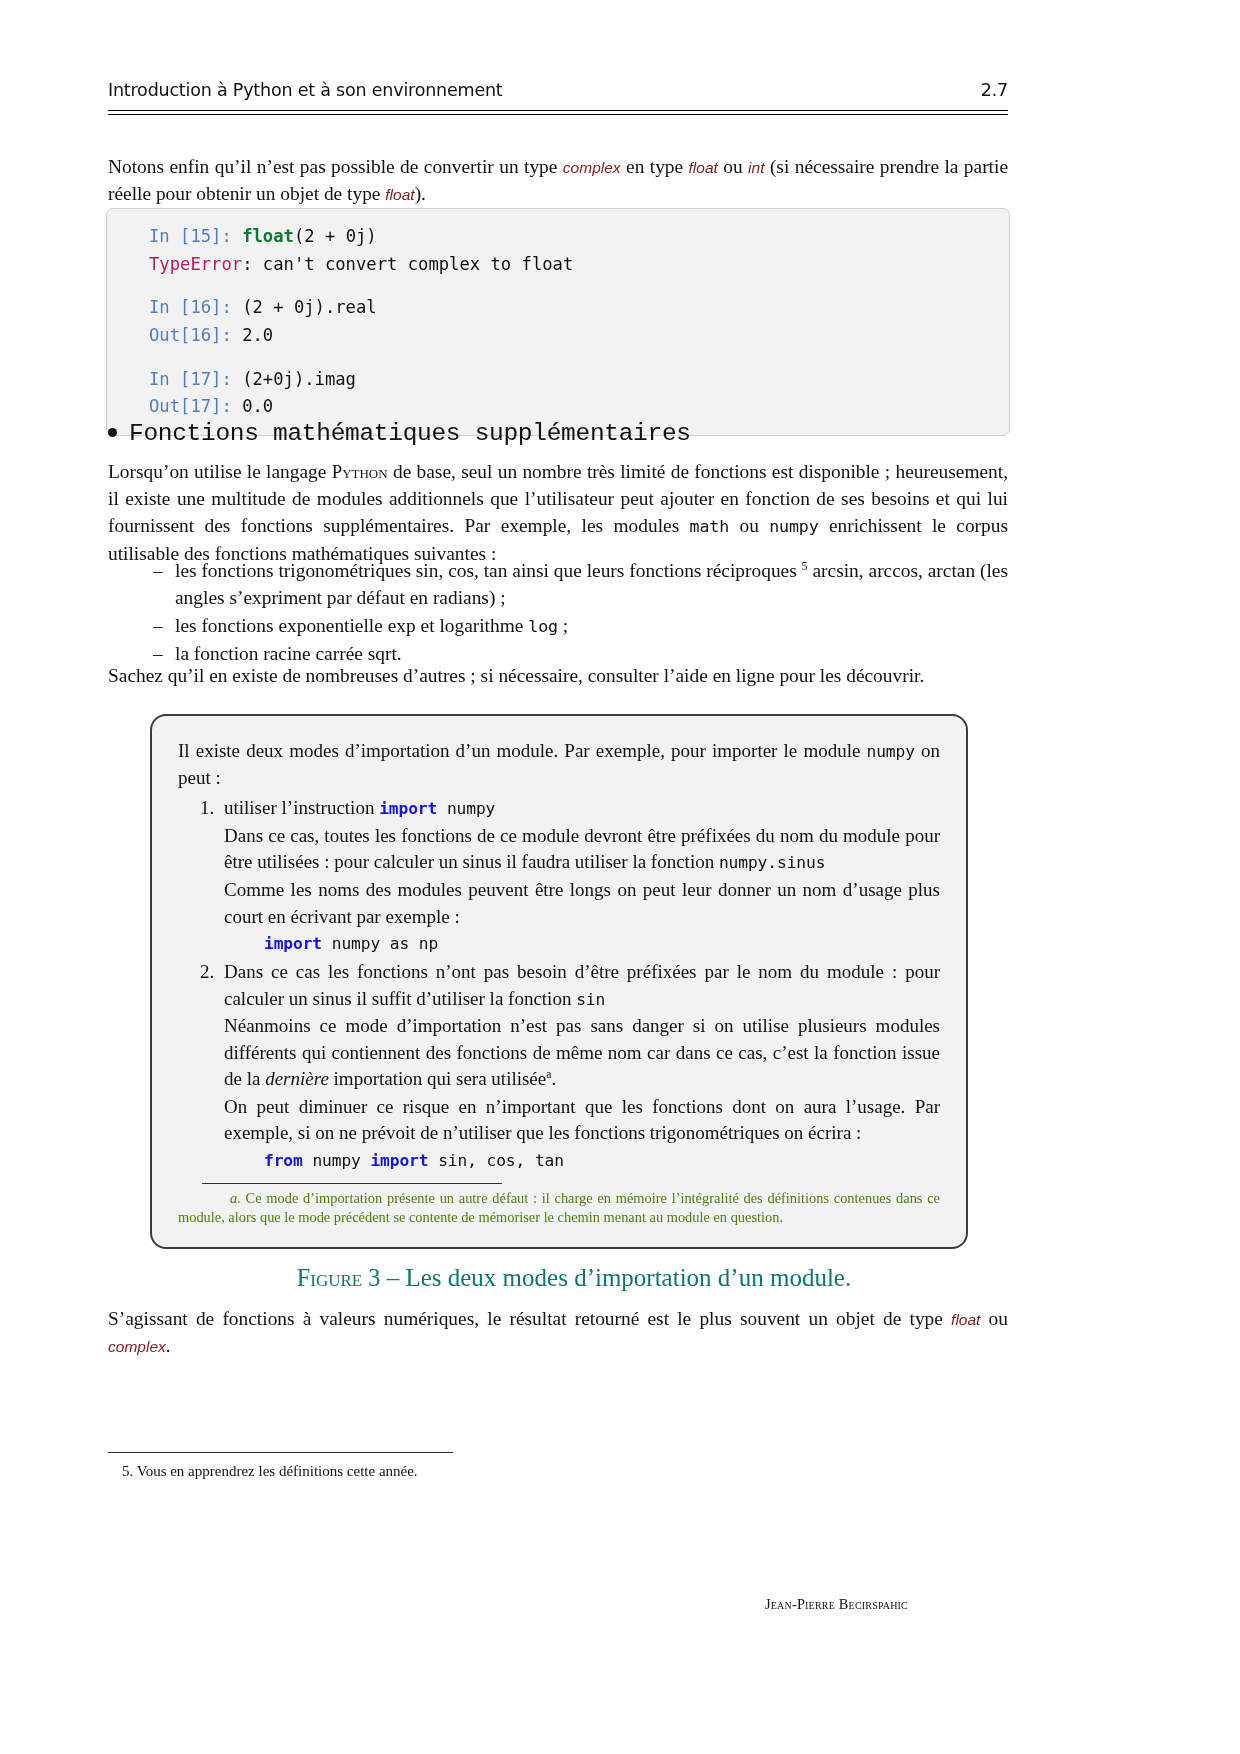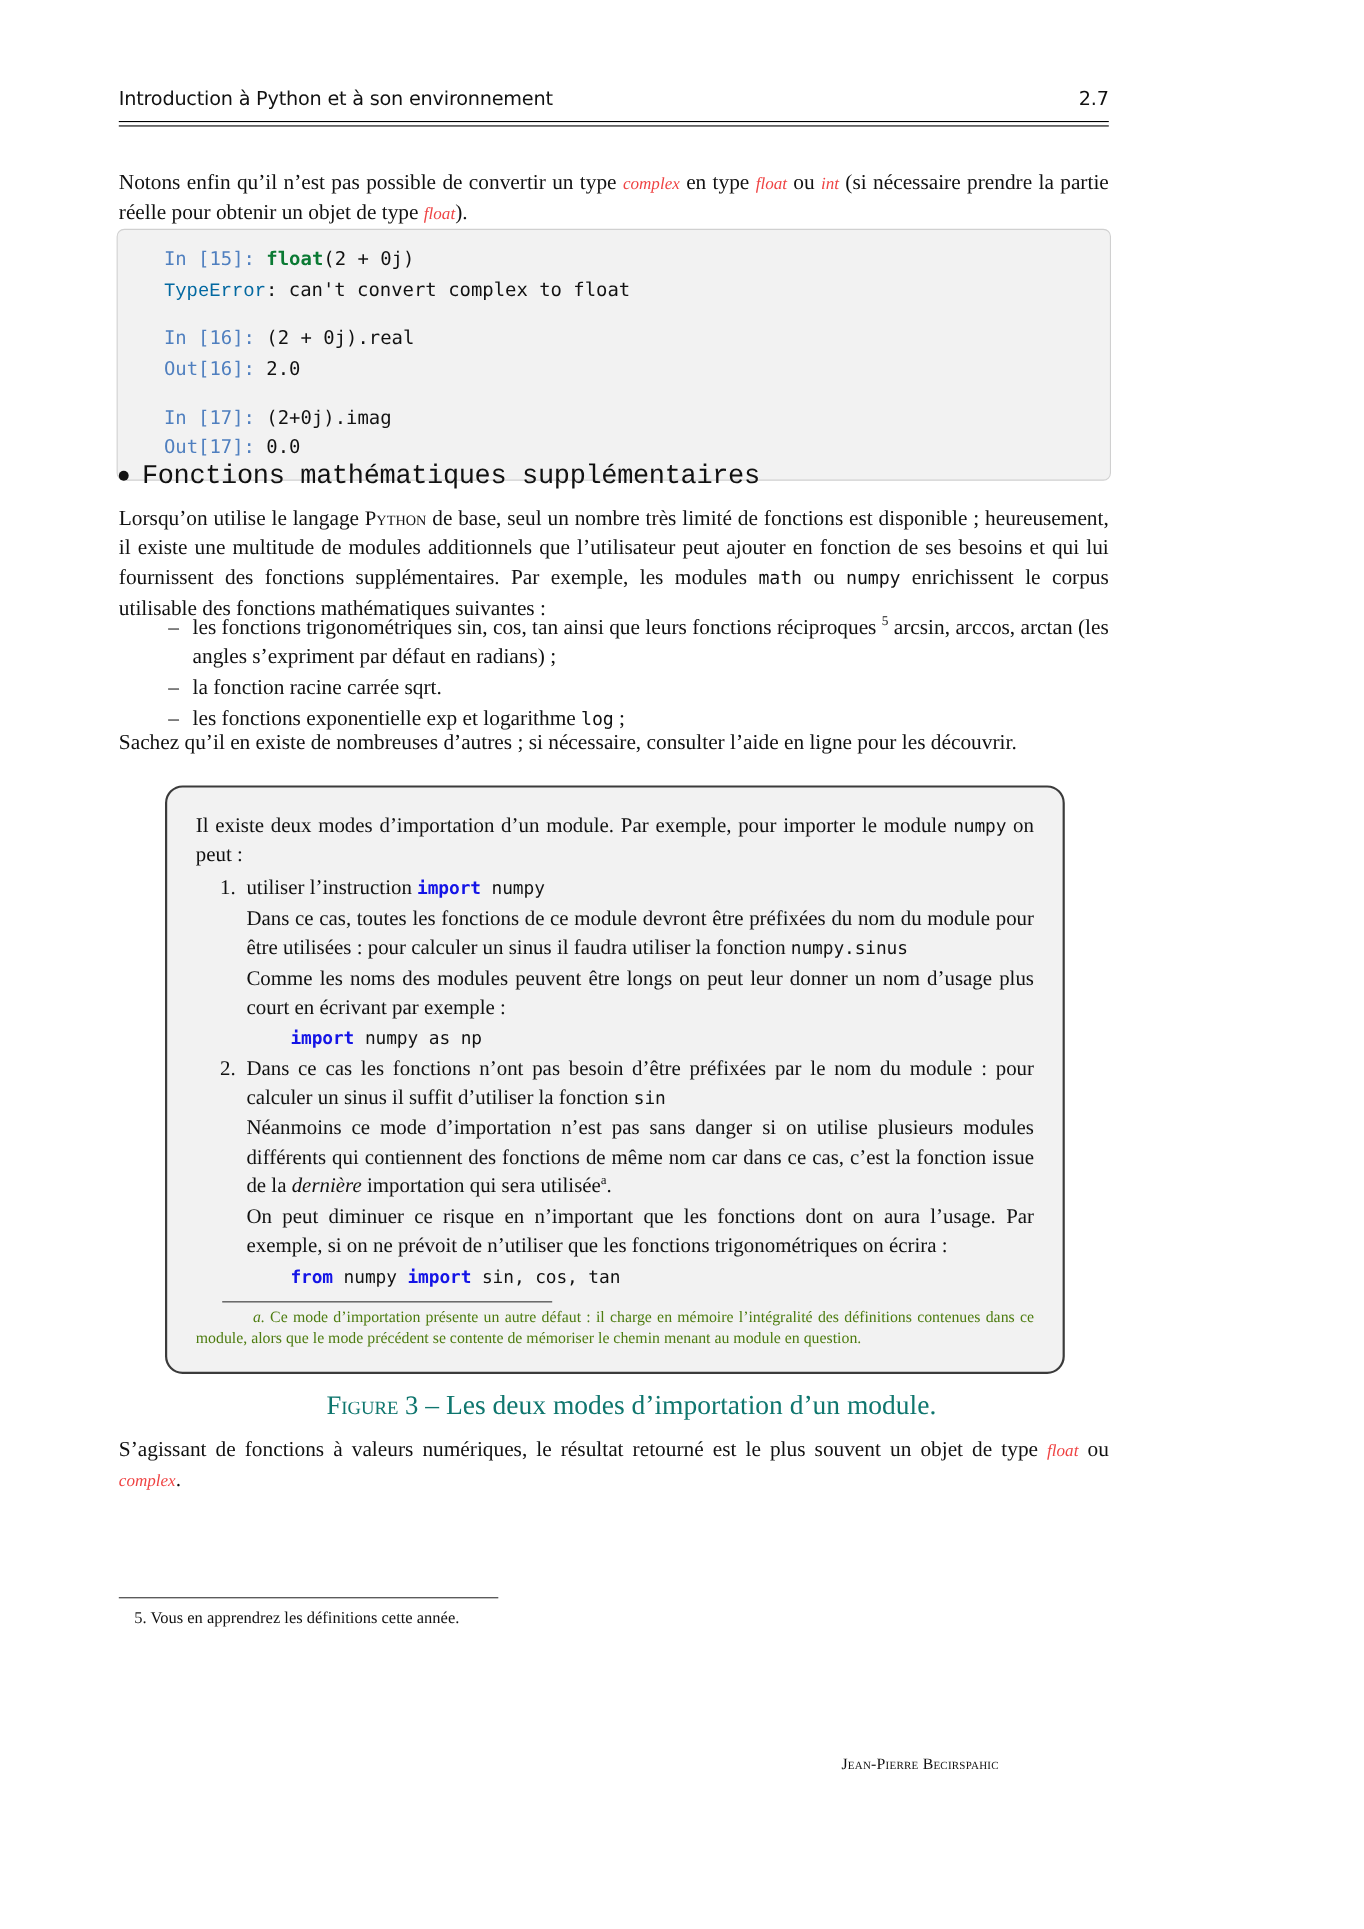--- a/index.html
+++ b/index.html
@@ -59,23 +59,23 @@
     text-align: justify;
     text-justify: inter-word;
     color: #111;
   }
   .tt {
     font-family: "DejaVu Sans Mono", monospace;
     font-size: 0.855em;
     letter-spacing: -0.1px;
   }
   .typ {
-    color: #ef4444;
+    color: #7f1d1d;
     font-style: italic;
-    font-family: Liberation Serif, serif;
+    font-family: Liberation Sans, sans-serif;
     font-size: 0.80em;
   }
   .sc {
     font-variant: small-caps;
     font-size: 0.97em;
   }
   sup.fn {
     font-size: 0.62em;
     vertical-align: super;
     line-height: 0;
@@ -92,21 +92,21 @@
     border: 1px solid #d0d0d0;
     border-radius: 7px;
     padding: 14px 0 14px 42px;
     font-family: "DejaVu Sans Mono", monospace;
     font-size: 17.2px;
     line-height: 1.60;
     white-space: pre;
     color: #111;
   }
   .c-in    { color: #4f7fbf; }
-  .c-err   { color: #0369a1; font-family: Liberation Mono, monospace; }
+  .c-err   { color: #be185d; }
   .c-fn    { color: #0a7a33; font-weight: bold; }
   .c-blank { display: block; height: 0.95em; }
 
   
   .sec {
     position: absolute;
     left: 108px;
     top: 420px;
     width: 900px;
     font-family: Liberation Mono, monospace;
@@ -263,22 +263,22 @@
     <span>Fonctions mathématiques supplémentaires</span>
   </div>
 
   <div class="body" style="top:458px;">
     <span>Lorsqu’on utilise le langage </span><span class="sc">Python</span><span> de base, seul un nombre très limité de fonctions est disponible ; heureusement, il existe une multitude de modules additionnels que l’utilisateur peut ajouter en fonction de ses besoins et qui lui fournissent des fonctions supplémentaires. Par exemple, les modules </span><span class="tt">math</span><span> ou </span><span class="tt">numpy</span><span> enrichissent le corpus utilisable des fonctions mathématiques suivantes :</span>
   </div>
 
   <div class="body" style="top:557px; left:145px; width:863px;">
     <ul class="dash-list">
       <li><span>les fonctions trigonométriques sin, cos, tan ainsi que leurs fonctions réciproques </span><sup class="fn">5</sup><span> arcsin, arccos, arctan (les angles s’expriment par défaut en radians) ;</span></li>
+      <li><span>les fonctions exponentielle exp et logarithme </span><span class="tt">log</span><span> ;</span></li>
       <li><span>la fonction racine carrée sqrt.</span></li>
-      <li><span>les fonctions exponentielle exp et logarithme </span><span class="tt">log</span><span> ;</span></li>
     </ul>
   </div>
 
   <div class="body" style="top:662px;">Sachez qu’il en existe de nombreuses d’autres ; si nécessaire, consulter l’aide en ligne pour les découvrir.</div>
 
   <div class="framebox">
     <p><span>Il existe deux modes d’importation d’un module. Par exemple, pour importer le module </span><span class="tt">numpy</span><span> on peut :</span></p>
 
     <ol class="num-list">
       <li>

